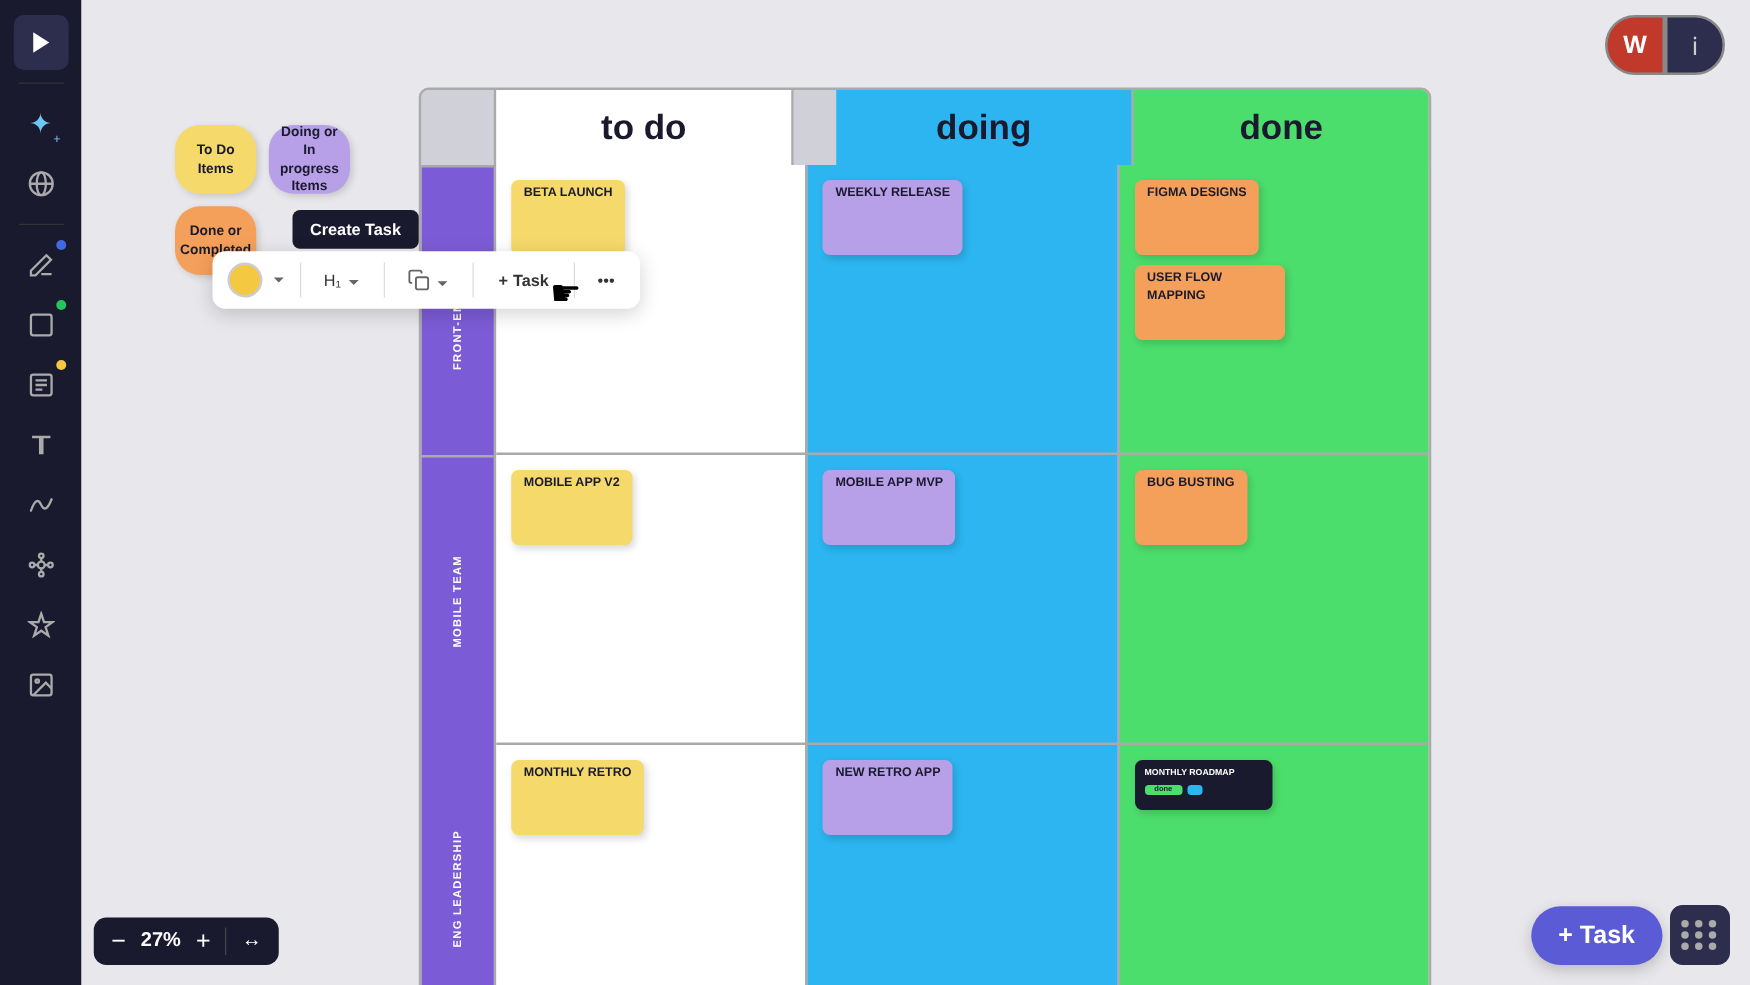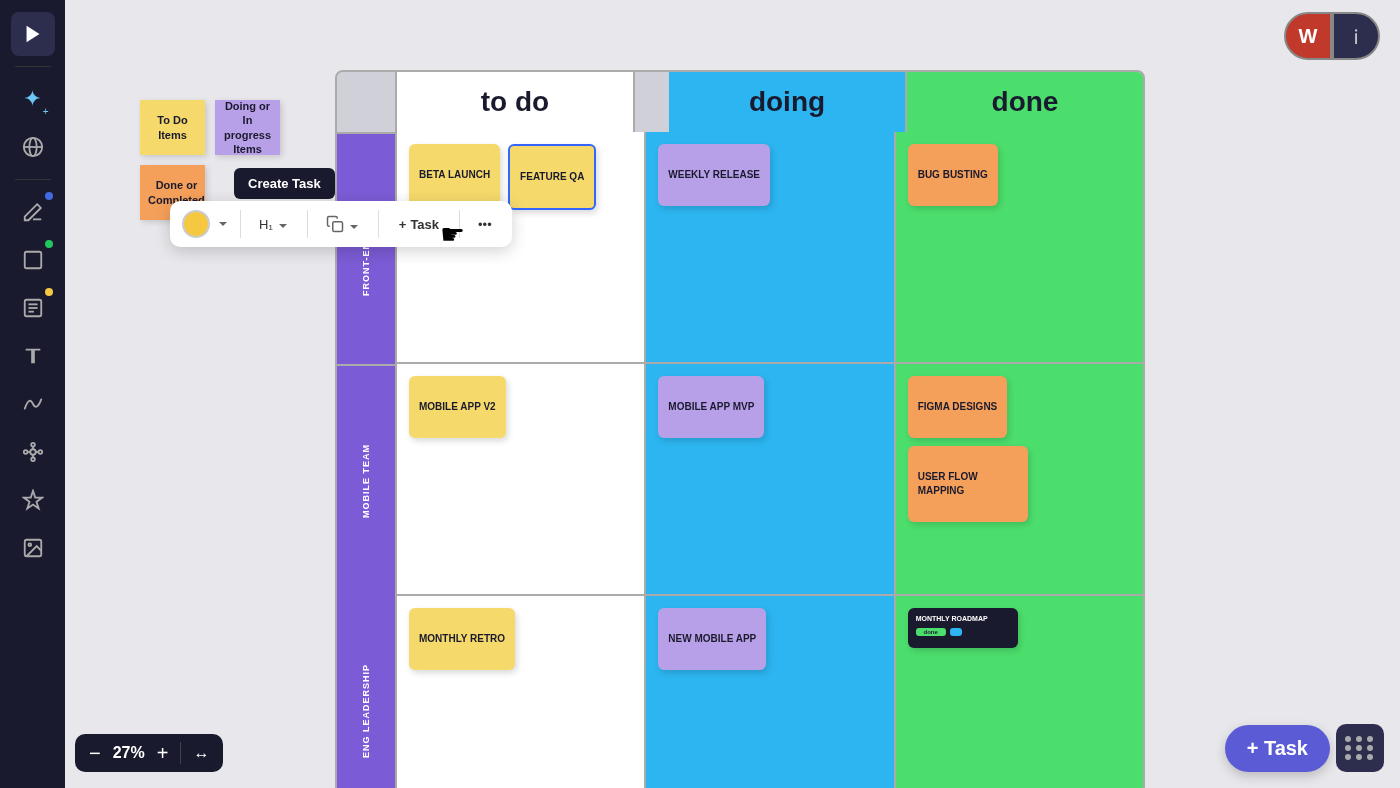--- a/index.html
+++ b/index.html
@@ -67,23 +67,24 @@
       z-index: 20;
       display: flex;
       flex-direction: column;
       gap: 10px;
     }
     .sticker-row {
       display: flex;
       gap: 10px;
     }
     .sticker-card {
-      border-radius: 0;
-      display: flex;
-      align-items: center;
+      border-radius: 20px;
+      display: flex;
+      align-items: center;
+      justify-content: center;
       text-align: center;
       font-size: 11px;
       font-weight: 700;
       color: #1a1a2e;
       padding: 8px;
       line-height: 1.3;
       box-shadow: 2px 2px 6px rgba(0,0,0,0.15);
       cursor: pointer;
     }
 
@@ -196,21 +197,21 @@
       align-content: flex-start;
     }
     .kanban-cell:last-child { border-bottom: none; }
     .kanban-cell.todo-col { background: #fff; }
     .kanban-cell.doing-col { background: #2cb5f0; text-align: center; }
     .kanban-cell.done-col { background: #4cde6c; }
 
     
     .task-card {
       border-radius: 6px;
-      padding: 24px 10px;
+      padding: 4px 10px;
       font-size: 10px;
       font-weight: 700;
       color: #1a1a2e;
       min-width: 70px;
       max-width: 120px;
       min-height: 60px;
       box-shadow: 2px 3px 6px rgba(0,0,0,0.15);
       cursor: pointer;
       line-height: 1.4;
     }
@@ -582,21 +583,20 @@
         <div class="row-label-cell">MOBILE TEAM</div>
         <div class="row-label-cell">ENG LEADERSHIP</div>
       </div>
 
       <div class="kanban-columns">
 
         <div class="kanban-col">
 
           <div class="kanban-cell todo-col">
             <div class="task-card card-yellow">BETA LAUNCH</div>
-            <div class="task-card card-yellow selected">FEATURE QA</div>
           </div>
 
           <div class="kanban-cell todo-col">
             <div class="task-card card-yellow">MOBILE APP V2</div>
           </div>
 
           <div class="kanban-cell todo-col">
             <div class="task-card card-yellow">MONTHLY RETRO</div>
           </div>
         </div>
@@ -605,33 +605,33 @@
 
           <div class="kanban-cell doing-col">
             <div class="task-card card-purple">WEEKLY RELEASE</div>
           </div>
 
           <div class="kanban-cell doing-col">
             <div class="task-card card-purple">MOBILE APP MVP</div>
           </div>
 
           <div class="kanban-cell doing-col">
-            <div class="task-card card-purple">NEW MOBILE APP</div>
+            <div class="task-card card-purple">NEW RETRO APP</div>
           </div>
         </div>
 
         <div class="kanban-col">
-
-          <div class="kanban-cell done-col">
-            <div class="task-card card-orange">BUG BUSTING</div>
-          </div>
 
           <div class="kanban-cell done-col">
             <div class="task-card card-orange">FIGMA DESIGNS</div>
             <div class="task-card card-orange">USER FLOW MAPPING</div>
+          </div>
+
+          <div class="kanban-cell done-col">
+            <div class="task-card card-orange">BUG BUSTING</div>
           </div>
 
           <div class="kanban-cell done-col">
             <div class="mini-roadmap task-card card-dark">
               <div class="mini-roadmap-title">MONTHLY ROADMAP</div>
               <div class="mini-roadmap-bar">
                 <div class="mini-bar-green">done</div>
                 <div class="mini-bar-blue"></div>
               </div>
             </div>

